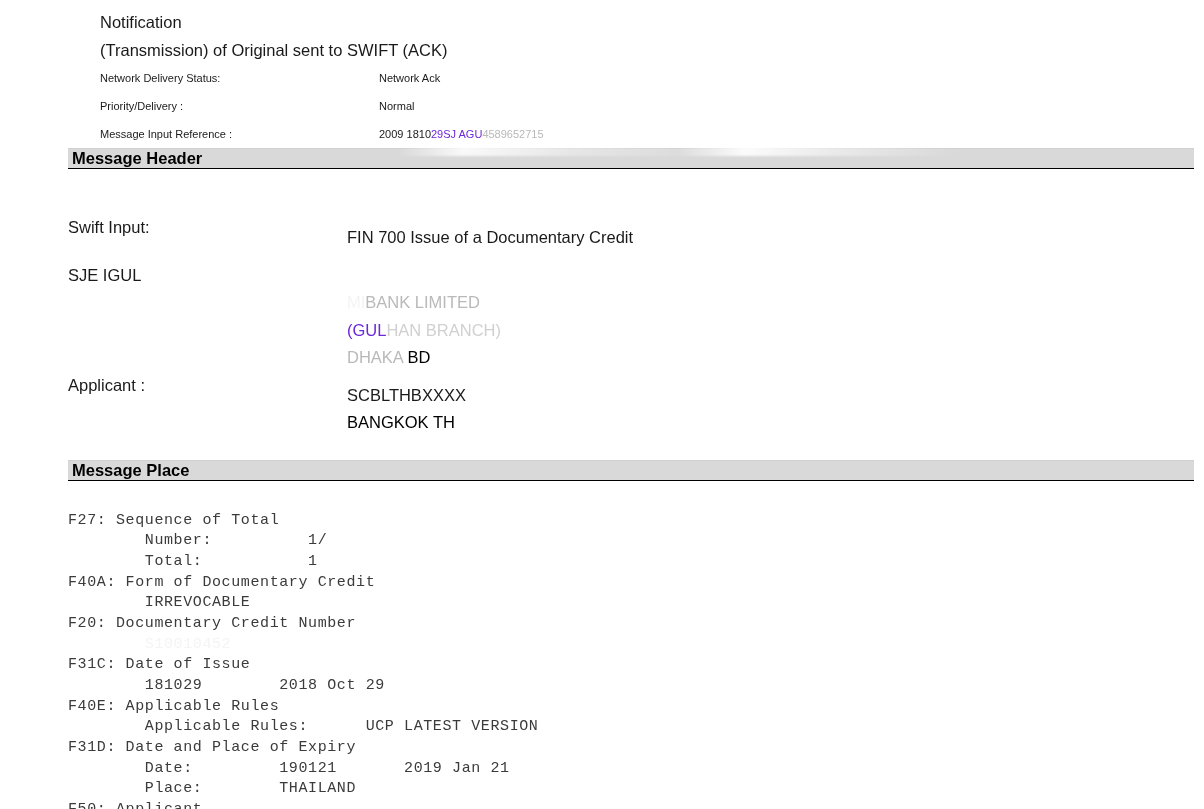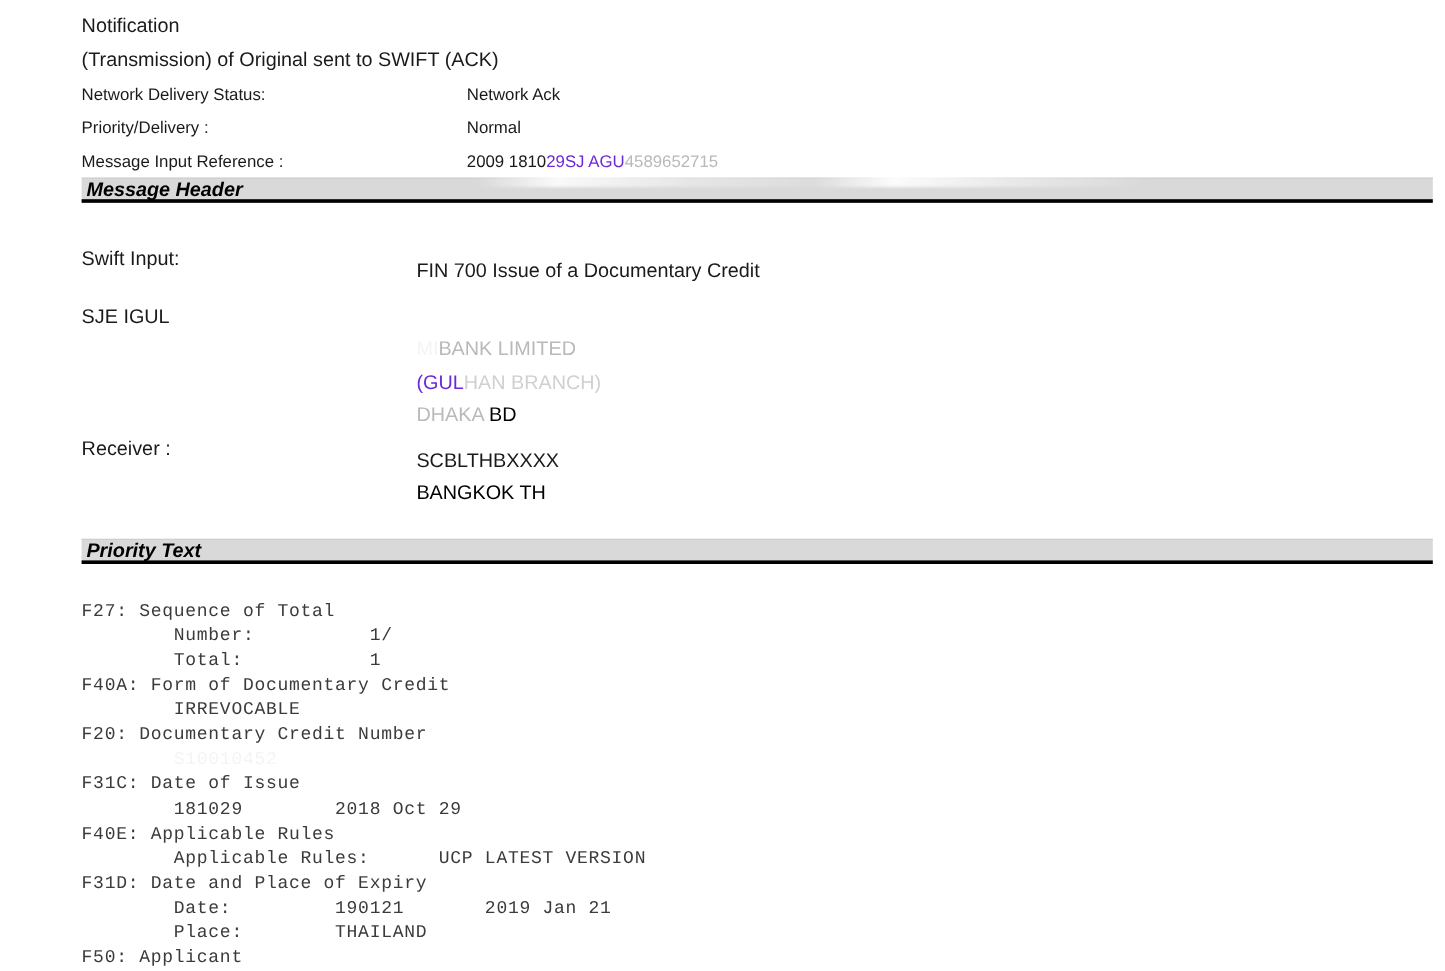--- a/index.html
+++ b/index.html
@@ -20,56 +20,54 @@
   .page {
     position: relative;
     width: 1204px;
     height: 809px;
     box-sizing: border-box;
     padding-top: 8px;
   }
 
   
   .notif-block {
-    padding-left: 68px;
+    padding-left: 100px;
     padding-right: 10px;
   }
   .notif-line {
     font-size: 16.5px;
     line-height: 28px;
     white-space: nowrap;
     color: #1a1a1a;
   }
   .notif-row {
     display: flex;
-    font-size: 14px;
+    font-size: 11px;
     line-height: 28px;
     white-space: nowrap;
-    gap: 42px;
   }
   .notif-row .lbl {
     width: 279px;
     flex: 0 0 279px;
     color: #1a1a1a;
   }
   .notif-row .val {
     color: #1a1a1a;
   }
 
   
   .banner {
     position: relative;
     margin-left: 68px;
     margin-right: 10px;
     height: 21px;
     background: #d9d9d9;
     border-top: 1px solid #cfcfcf;
-    border-bottom: 3px solid #000000;
+    border-bottom: 1px solid #000000;
     box-sizing: border-box;
-    font-style: italic;
   }
   .banner .banner-label {
     position: absolute;
     left: 4px;
     top: -1px;
     font-size: 16.5px;
     line-height: 21px;
     font-weight: bold;
     color: #000;
     white-space: nowrap;
@@ -89,21 +87,21 @@
         rgba(255,255,255,0.9) 62%,
         rgba(255,255,255,0.45) 78%,
         rgba(255,255,255,0) 100%);
     filter: blur(1.2px);
     pointer-events: none;
   }
 
   
   .header-block {
     padding-left: 68px;
-    padding-top: 34px;
+    padding-top: 45px;
   }
   .hdr-row {
     display: flex;
     font-size: 16.5px;
     line-height: 27.5px;
     white-space: nowrap;
   }
   .hdr-row .lbl {
     width: 279px;
     flex: 0 0 279px;
@@ -209,33 +207,33 @@
 
     <div class="cont-row">
       <span class="spacer"></span>
       <span class="val wide">
         <span class="fade-soft">DHAKA</span>
         <span class="country">BD</span>
       </span>
     </div>
 
     <div class="hdr-row">
-      <span class="lbl">Receiver :</span>
+      <span class="lbl">Applicant :</span>
       <span class="val fade-soft">SCBLTHBXXXX</span>
     </div>
 
     <div class="cont-row">
       <span class="spacer"></span>
     </div>
 
     <div class="cont-row">
       <span class="spacer"></span>
       <span class="val">BANGKOK TH</span>
     </div>
   </div>
 
   <div class="banner" style="margin-top:23px;">
-    <span class="banner-label">Priority Text</span>
+    <span class="banner-label">Message Place</span>
   </div>
 
   <div class="msg-block" id="message-text-body"><div class="msg-line">F27: Sequence of Total</div><div class="msg-line">        Number:          1/</div><div class="msg-line">        Total:           1</div><div class="msg-line">F40A: Form of Documentary Credit</div><div class="msg-line">        IRREVOCABLE</div><div class="msg-line">F20: Documentary Credit Number</div><div class="msg-line"><span class="redact-faint">        S10010452</span></div><div class="msg-line">F31C: Date of Issue</div><div class="msg-line">        181029        2018 Oct 29</div><div class="msg-line">F40E: Applicable Rules</div><div class="msg-line">        Applicable Rules:      UCP LATEST VERSION</div><div class="msg-line">F31D: Date and Place of Expiry</div><div class="msg-line">        Date:         190121       2019 Jan 21</div><div class="msg-line">        Place:        THAILAND</div><div class="msg-line">F50: Applicant</div><div class="msg-line"><span class="ghost">                                    </span><span class="fade-soft">HON,</span></div></div>
 
 </div>
 
 </body></html>

